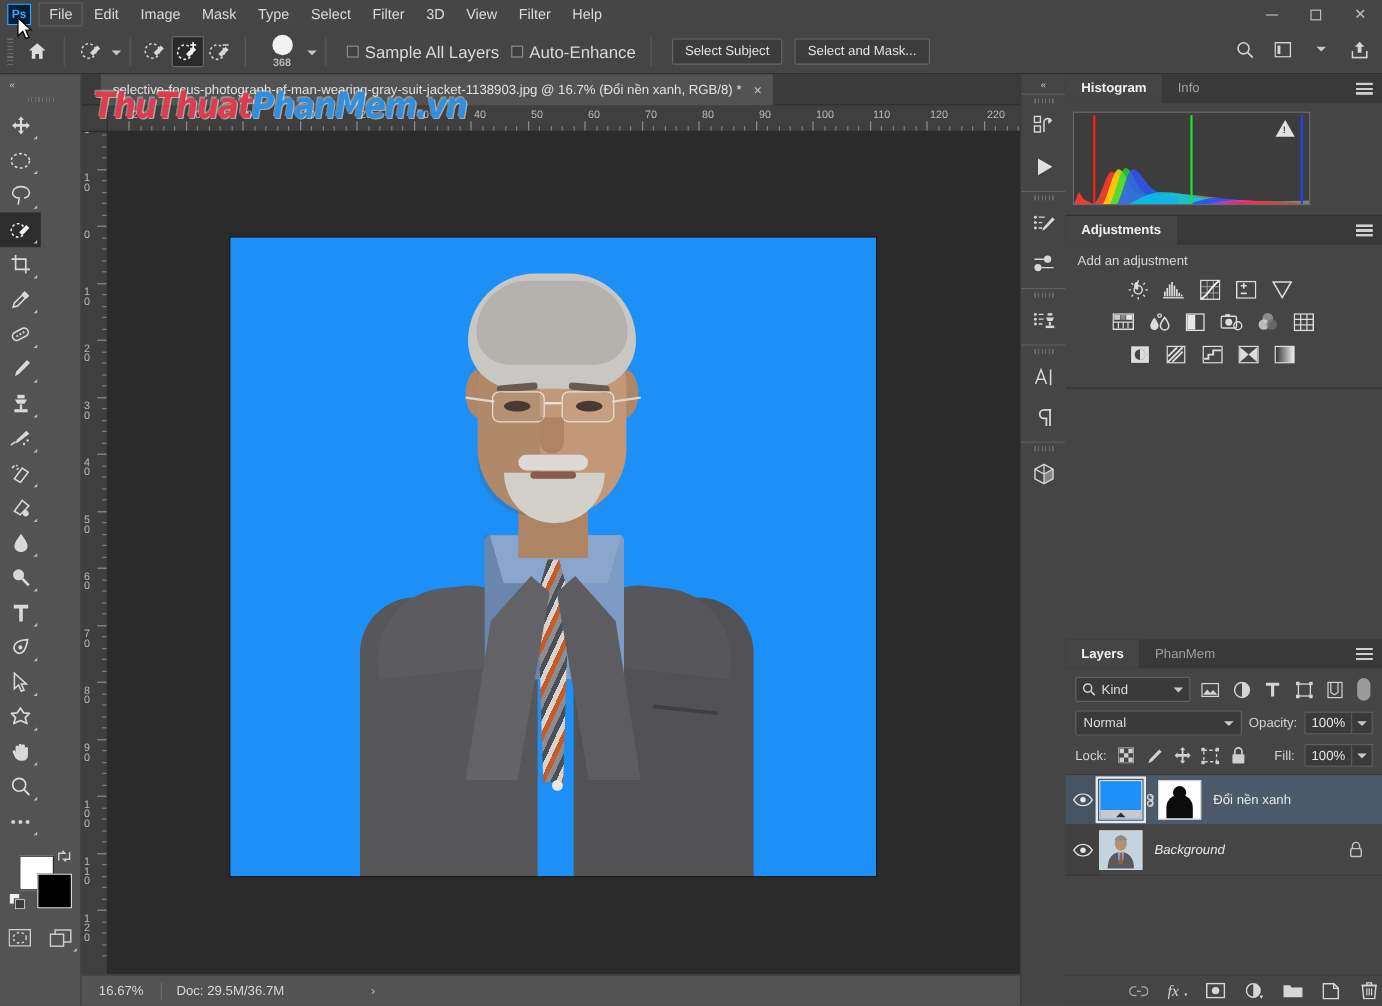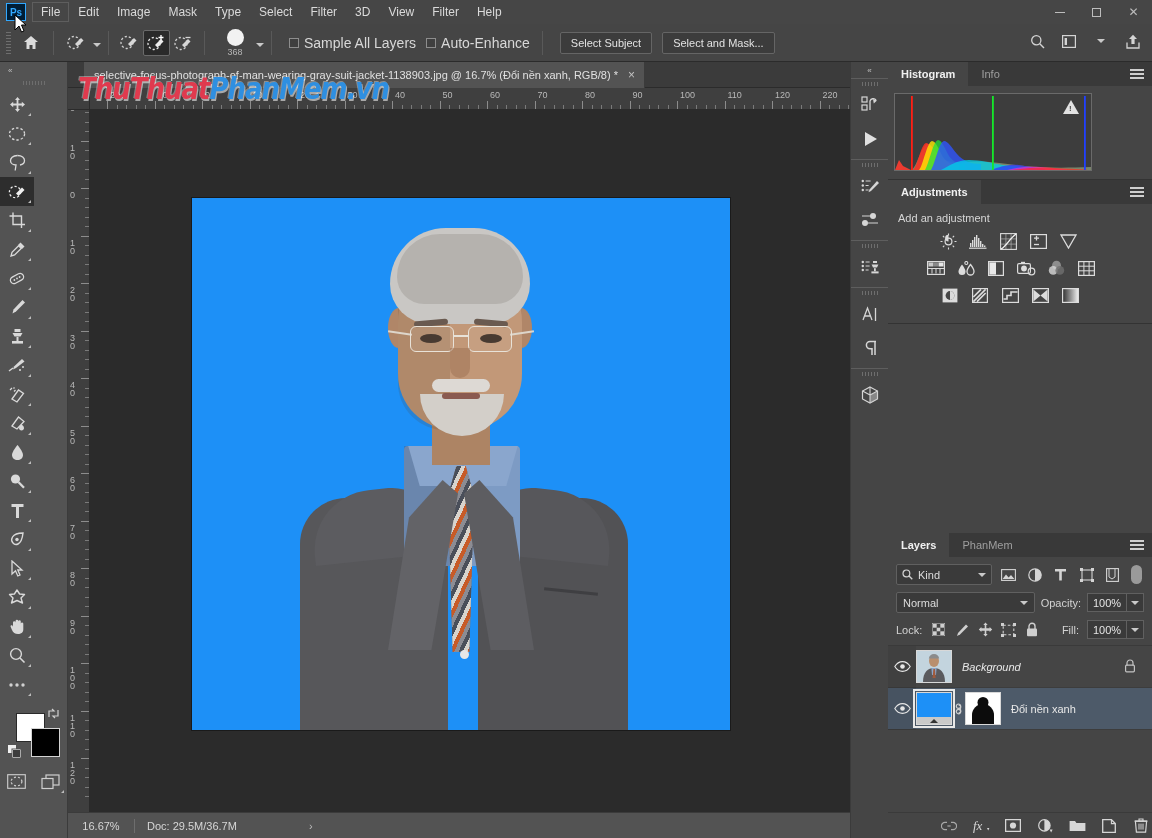--- a/index.html
+++ b/index.html
@@ -50,21 +50,21 @@
   .tool-preset {
     width: 30px; height: 26px; display: flex; align-items: center; justify-content: center;
   }
   .chev { display:inline-block; width:0;height:0;border-left:4px solid transparent;
           border-right:4px solid transparent;border-top:4px solid #c9c9c9; }
   .mode-btn { width: 27px; height: 26px; display:flex;align-items:center;justify-content:center;
               border-radius:2px; }
   .mode-btn.active { background: #2a2a2a; border:1px solid #6a6a6a; }
   .brush-preview { display:flex; flex-direction:column; align-items:center; width:34px; margin-left:6px;}
   .brush-dot { width:17px;height:17px;border-radius:50%;background:#f2f2f2; }
-  .brush-size { font-size:9px;color:#b5b5b5;margin-top:1px;}
+  .brush-size { font-size:9px;color:#b5b5b5;margin-top:1px;font-weight:bold;}
   .cbrow { display:flex;align-items:center;margin-left:10px; }
   .cbox { width:10px;height:10px;border:1px solid #8d8d8d;background:#3f3f3f;margin-right:5px;}
   .cbl { font-size:14px;color:#d8d8d8; }
   .ob-button {
     height: 22px; padding: 0 10px; background: #3c3c3c; border: 1px solid #656565;
     border-radius: 2px; display: flex; align-items: center; color: #e2e2e2;
     font-size: 11px; margin-left: 10px;
   }
   .ob-right { position:absolute; right:8px; top:5px; display:flex; align-items:center; gap:10px;}
   .ob-ricon { width:22px;height:24px;display:flex;align-items:center;justify-content:center;}
@@ -1222,20 +1222,46 @@
         <div style="display:flex">
           <div class="num-field">100%</div>
           <div class="num-chev">
               <span class="chev"></span>
             </div>
         </div>
       </div>
 
       <div class="layer-list">
 
+        <div class="layer-row selected">
+          <div class="eye-cell">
+            <svg width="17" height="11" viewBox="0 0 17 11">
+                <path d="M0.8 5.5 C3 1.8 5.8 0.6 8.5 0.6 C11.2 0.6 14 1.8 16.2 5.5 C14 9.2 11.2 10.4 8.5 10.4 C5.8 10.4 3 9.2 0.8 5.5 Z" fill="none" stroke="#e6e6e6" stroke-width="1.1"></path>
+                <circle cx="8.5" cy="5.5" r="2.3" fill="#e6e6e6"></circle>
+              </svg>
+          </div>
+          <div class="thumb sel-outline">
+            <div class="thumb-bar">
+                <span class="tri"></span>
+              </div>
+          </div>
+          <div class="link-ico">
+            <svg width="9" height="14" viewBox="0 0 9 14">
+                <path d="M4.5 3 a2.2 2.2 0 0 1 0 4.4 M4.5 6.6 a2.2 2.2 0 0 1 0 4.4" fill="none" stroke="#cfcfcf" stroke-width="1.2"></path>
+                <circle cx="4.5" cy="4.2" r="2.2" fill="none" stroke="#cfcfcf" stroke-width="1.2"></circle>
+                <circle cx="4.5" cy="9.6" r="2.2" fill="none" stroke="#cfcfcf" stroke-width="1.2"></circle>
+              </svg>
+          </div>
+          <div class="mask-thumb">
+            <div class="mask-head"></div>
+            <div class="mask-fig"></div>
+          </div>
+          <div class="layer-name">Đổi nền xanh</div>
+        </div>
+
         <div class="layer-row">
           <div class="eye-cell">
             <svg width="17" height="11" viewBox="0 0 17 11">
                 <path d="M0.8 5.5 C3 1.8 5.8 0.6 8.5 0.6 C11.2 0.6 14 1.8 16.2 5.5 C14 9.2 11.2 10.4 8.5 10.4 C5.8 10.4 3 9.2 0.8 5.5 Z" fill="none" stroke="#e6e6e6" stroke-width="1.1"></path>
                 <circle cx="8.5" cy="5.5" r="2.3" fill="#e6e6e6"></circle>
               </svg>
           </div>
           <div class="bg-thumb">
             <svg width="34" height="31" viewBox="0 0 34 31">
                 <rect width="34" height="31" fill="#c3d4de"></rect>
@@ -1247,46 +1273,20 @@
               </svg>
           </div>
           <div class="layer-name italic">Background</div>
           <div class="lock-right">
             <svg width="12" height="14" viewBox="0 0 12 14">
                 <path d="M3 6.5 V4 a3 3 0 0 1 6 0 V6.5" fill="none" stroke="#c2c2c2" stroke-width="1.2"></path>
                 <rect x="1.6" y="6.2" width="8.8" height="6.6" rx="1" fill="none" stroke="#c2c2c2" stroke-width="1.2"></rect>
               </svg>
           </div>
         </div>
-
-        <div class="layer-row selected">
-          <div class="eye-cell">
-            <svg width="17" height="11" viewBox="0 0 17 11">
-                <path d="M0.8 5.5 C3 1.8 5.8 0.6 8.5 0.6 C11.2 0.6 14 1.8 16.2 5.5 C14 9.2 11.2 10.4 8.5 10.4 C5.8 10.4 3 9.2 0.8 5.5 Z" fill="none" stroke="#e6e6e6" stroke-width="1.1"></path>
-                <circle cx="8.5" cy="5.5" r="2.3" fill="#e6e6e6"></circle>
-              </svg>
-          </div>
-          <div class="thumb sel-outline">
-            <div class="thumb-bar">
-                <span class="tri"></span>
-              </div>
-          </div>
-          <div class="link-ico">
-            <svg width="9" height="14" viewBox="0 0 9 14">
-                <path d="M4.5 3 a2.2 2.2 0 0 1 0 4.4 M4.5 6.6 a2.2 2.2 0 0 1 0 4.4" fill="none" stroke="#cfcfcf" stroke-width="1.2"></path>
-                <circle cx="4.5" cy="4.2" r="2.2" fill="none" stroke="#cfcfcf" stroke-width="1.2"></circle>
-                <circle cx="4.5" cy="9.6" r="2.2" fill="none" stroke="#cfcfcf" stroke-width="1.2"></circle>
-              </svg>
-          </div>
-          <div class="mask-thumb">
-            <div class="mask-head"></div>
-            <div class="mask-fig"></div>
-          </div>
-          <div class="layer-name">Đổi nền xanh</div>
-        </div>
       </div>
 
       <div class="layers-footer">
         <div class="lf-btn">
           <svg width="16" height="10" viewBox="0 0 16 10">
               <path d="M6.4 5 H9.6" stroke="#a7a7a7" stroke-width="1.2"></path>
               <path d="M6 1.4 H4 a3.6 3.6 0 0 0 0 7.2 H6" fill="none" stroke="#a7a7a7" stroke-width="1.2"></path>
               <path d="M10 1.4 H12 a3.6 3.6 0 0 1 0 7.2 H10" fill="none" stroke="#a7a7a7" stroke-width="1.2"></path>
             </svg>
         </div>

